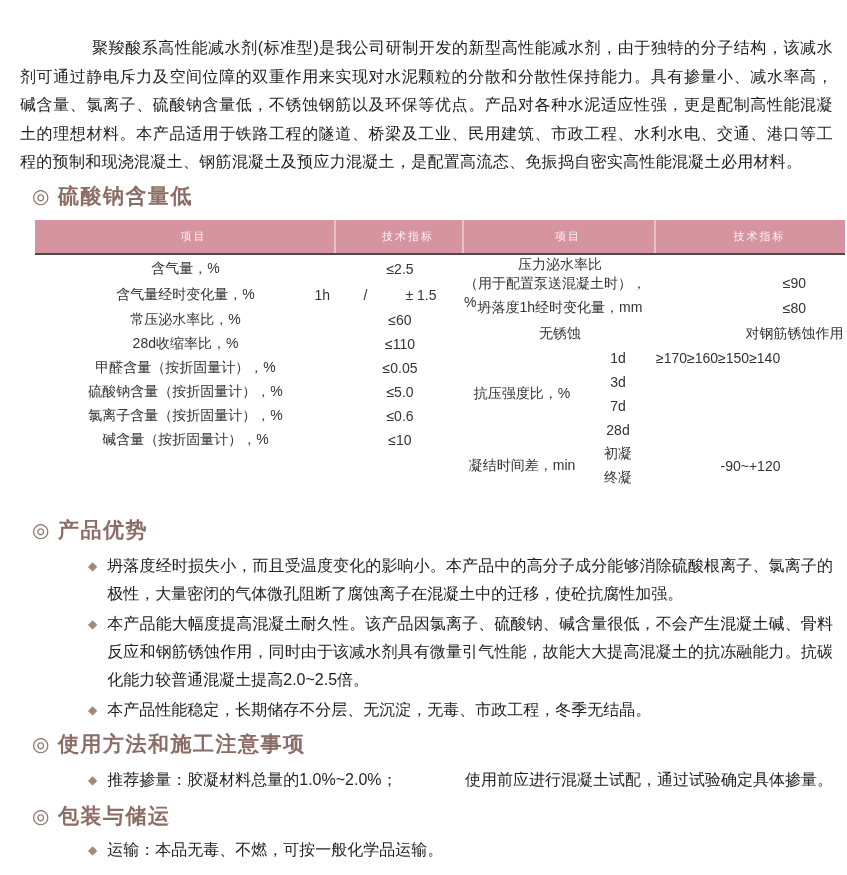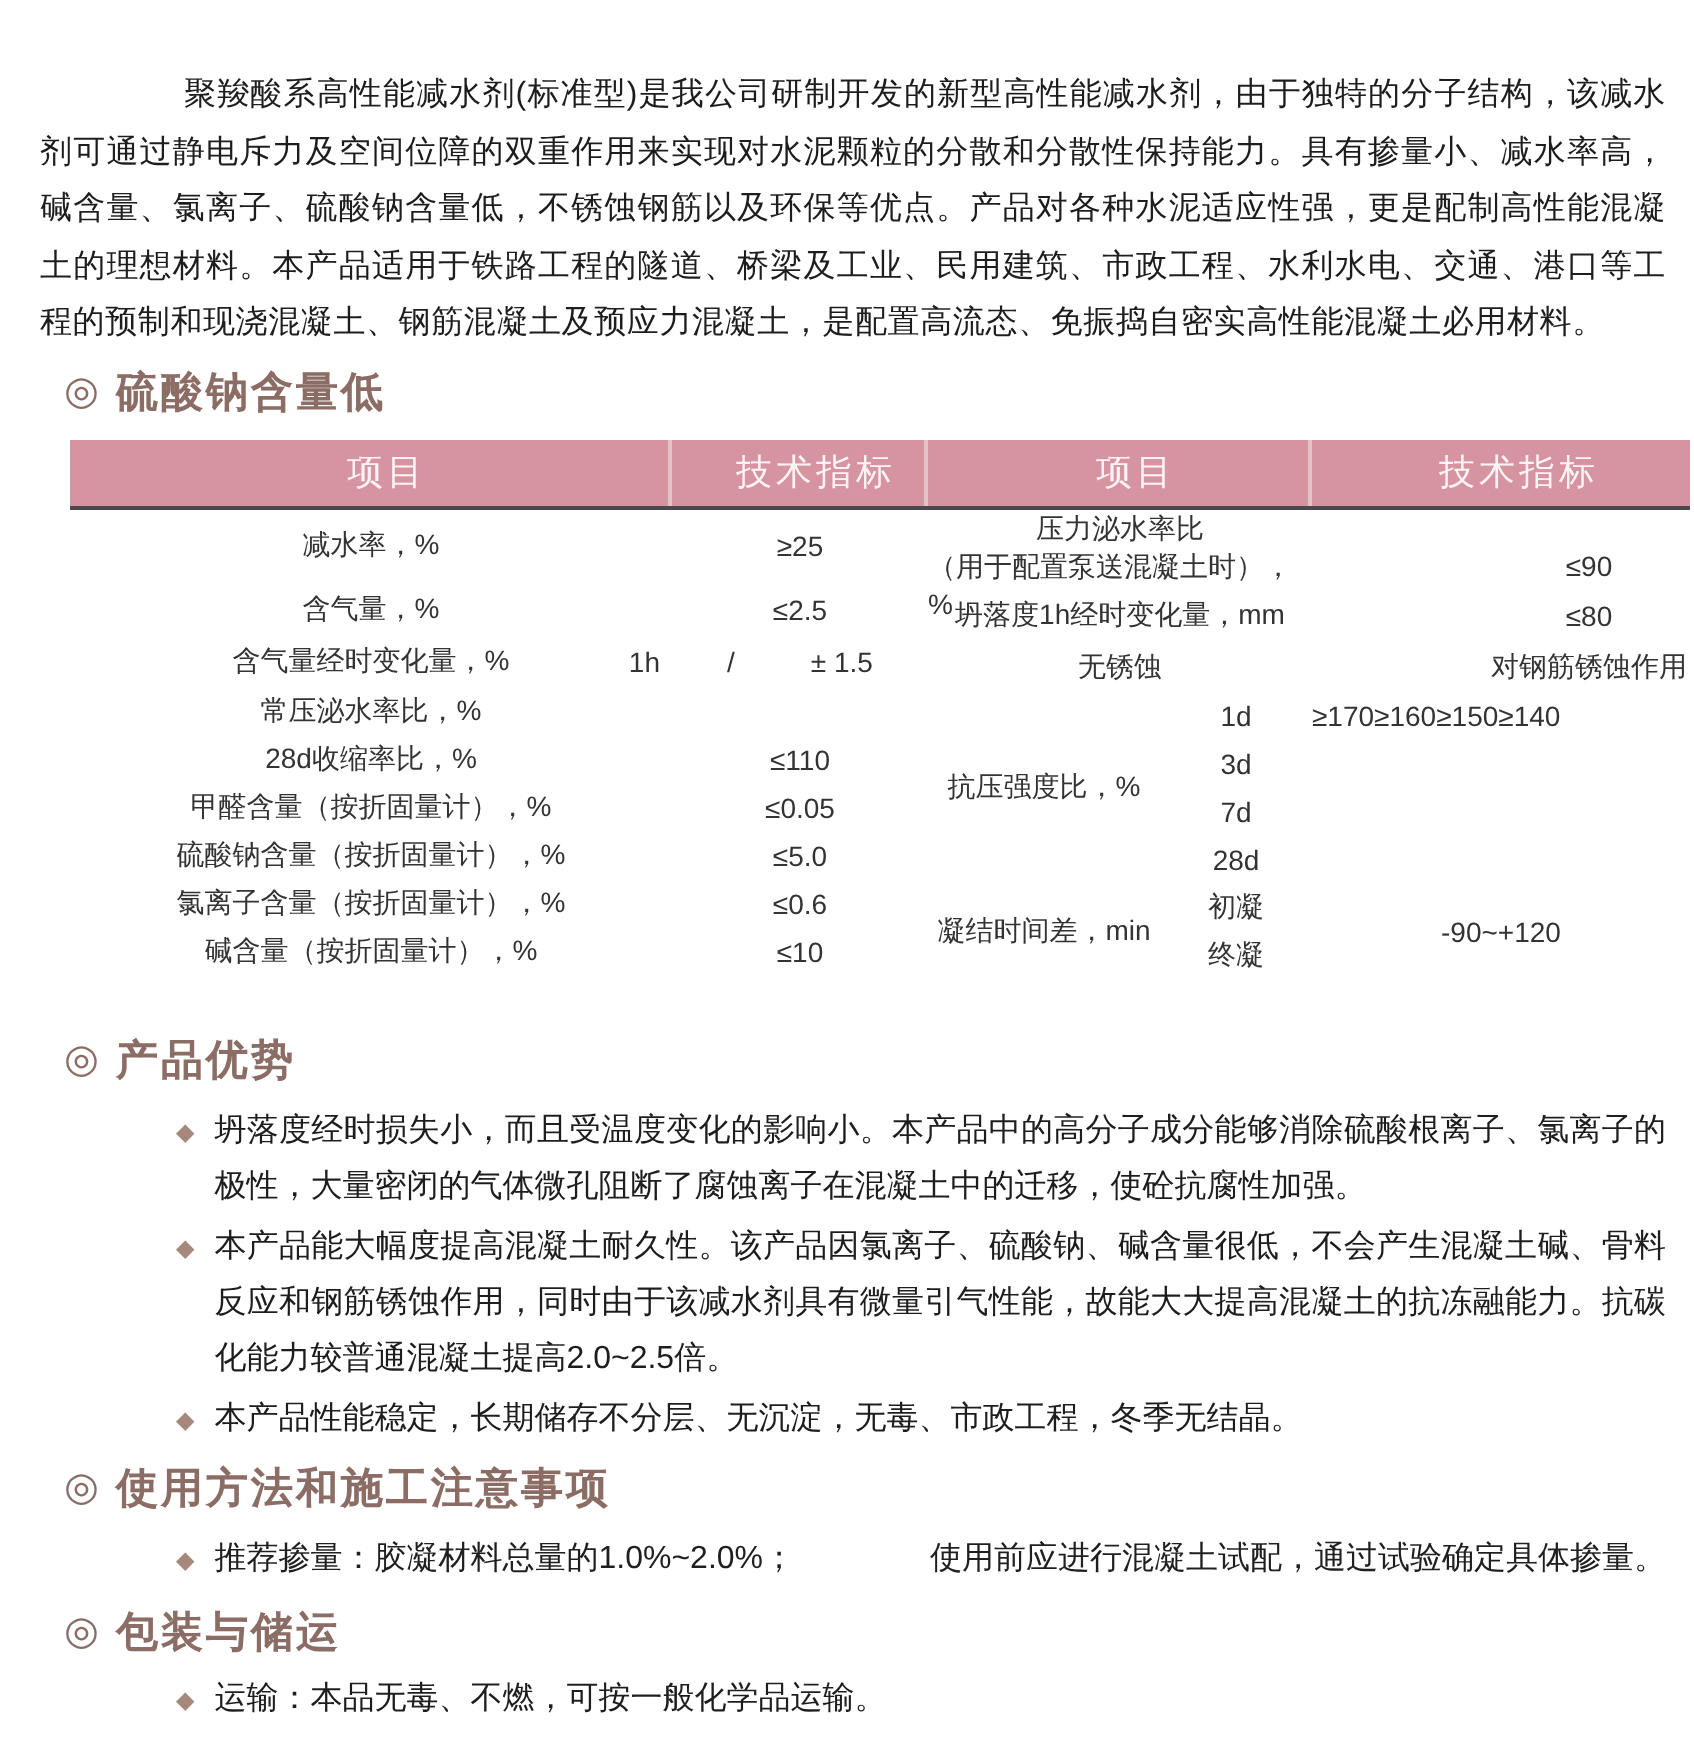--- a/index.html
+++ b/index.html
@@ -23,21 +23,21 @@
   .mt-use{margin-top:6px;}
   .mt-pack{margin-top:8px;}
   
   .perf-table{margin:10px 0 0 35px;width:810px;font-size:14px;color:#333;}
   .pt-header{
     display:grid;grid-template-columns:301px 128px 192px 189px;
     background:#d693a0;border-bottom:2px solid #4a4a4a;
   }
   .pt-header .hcell{
     height:33px;display:flex;align-items:center;justify-content:center;
-    color:#fdf3f4;font-size:18px;letter-spacing:2px;margin-left:18px;
+    color:#fdf3f4;font-size:11px;letter-spacing:2px;margin-left:18px;
   }
   .pt-header .hcell.div{border-right:2px solid #e3c3c8;}
   .pt-body{display:flex;align-items:flex-start;}
   .pt-left{width:429px;}
   .lrow{display:grid;grid-template-columns:301px 128px;height:24px;}
   .lrow.h36{height:36px;}
   .lrow.h28{height:28px;}
   .lrow.h25{height:25px;}
   .cell{display:flex;align-items:center;justify-content:center;text-align:center;}
   .cell.rel{position:relative;}
@@ -81,40 +81,37 @@
 
   <div class="perf-table">
     <div class="pt-header">
       <div class="hcell div">项目</div>
       <div class="hcell div">技术指标</div>
       <div class="hcell div">项目</div>
       <div class="hcell">技术指标</div>
     </div>
     <div class="pt-body">
       <div class="pt-left">
-        <div class="lrow h36">
-          <div class="cell">减水率，%</div>
-          <div class="cell">≥25</div>
-        </div>
         <div class="lrow h28">
           <div class="cell">含气量，%</div>
           <div class="cell">≤2.5</div>
         </div>
         <div class="lrow h25">
           <div class="cell rel">
             <span>含气量经时变化量，%</span>
             <span class="time-sub">1h</span>
           </div>
           <div class="cell slashed">
             <span>/</span>
             <span>± 1.5</span>
           </div>
         </div>
         <div class="lrow">
           <div class="cell">常压泌水率比，%</div>
+          <div class="cell">≤60</div>
         </div>
         <div class="lrow">
           <div class="cell">28d收缩率比，%</div>
           <div class="cell">≤110</div>
         </div>
         <div class="lrow">
           <div class="cell">甲醛含量（按折固量计），%</div>
           <div class="cell">≤0.05</div>
         </div>
         <div class="lrow">

